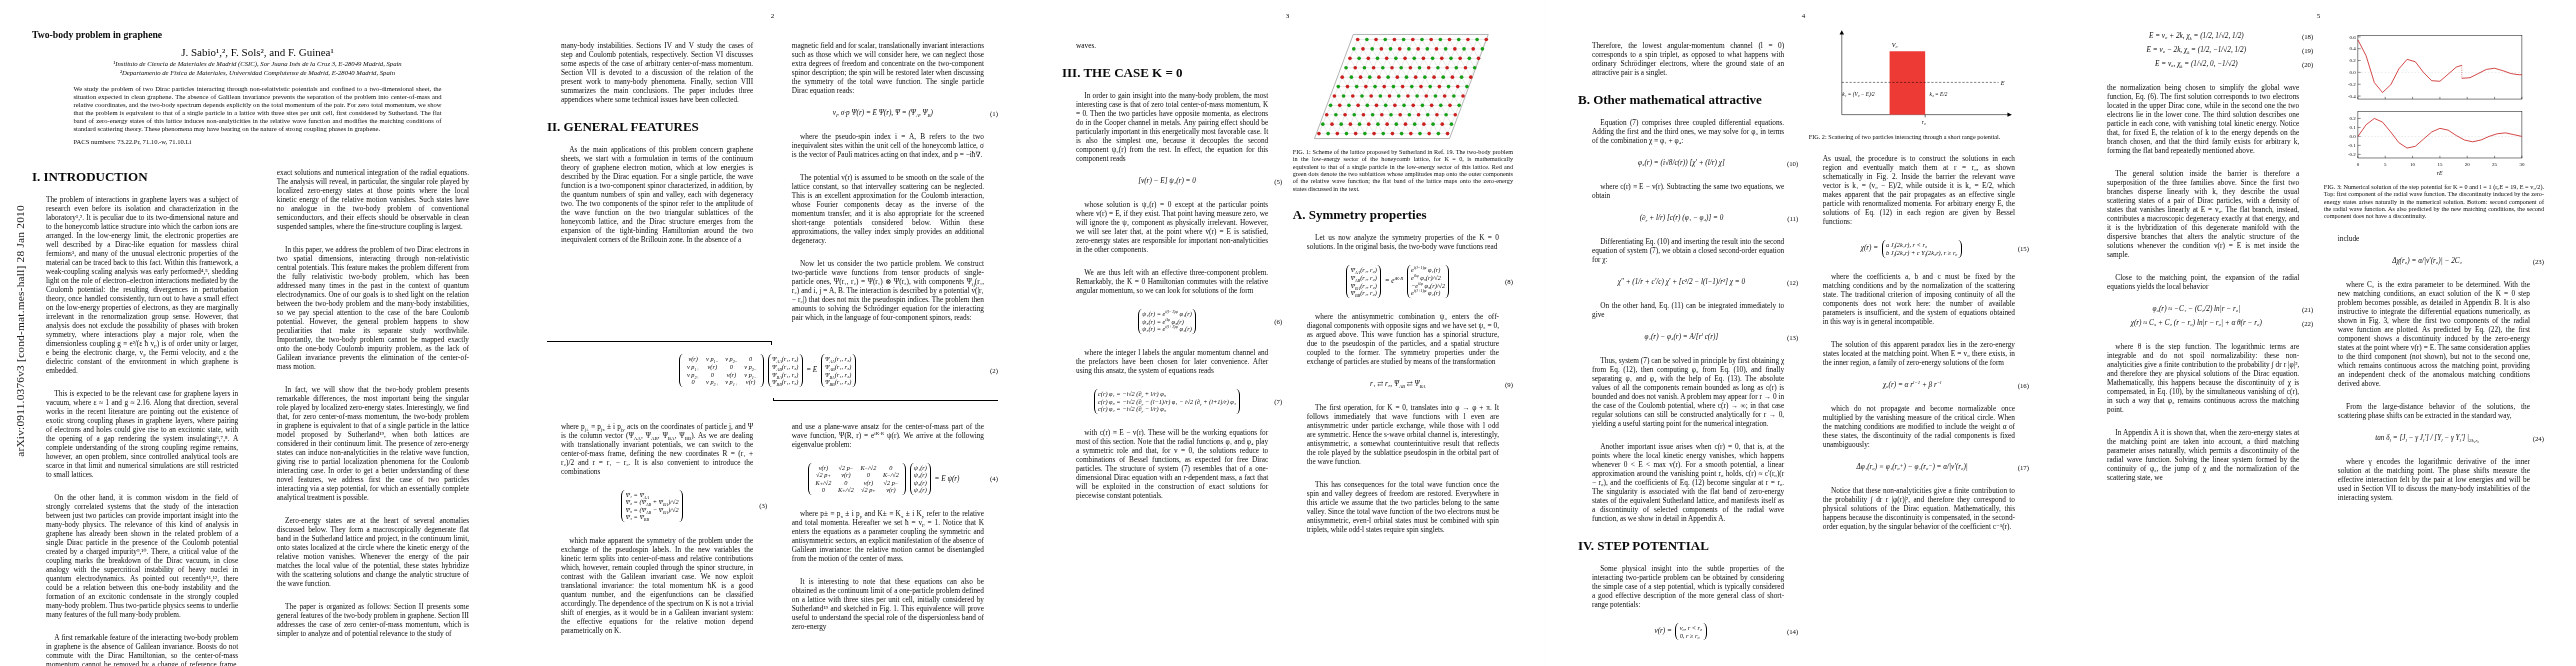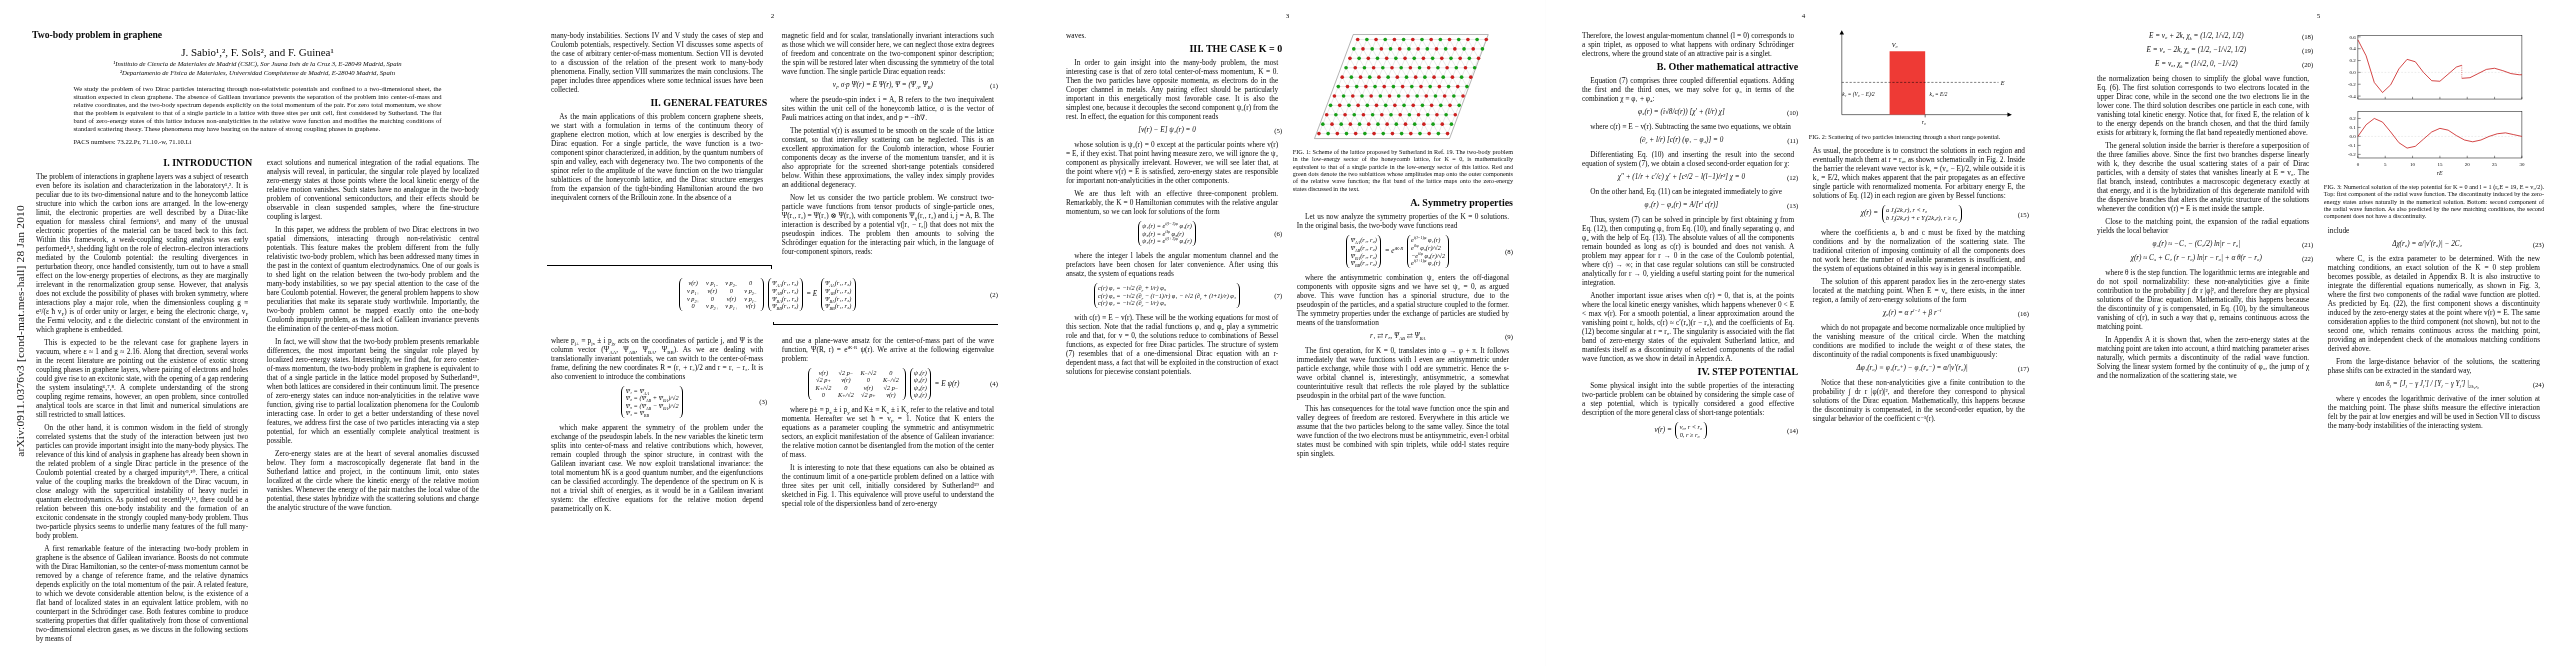--- a/index.html
+++ b/index.html
@@ -8,23 +8,23 @@
   .page{position:absolute;top:0;width:515px;height:667px;background:#ffffff;z-index:1;overflow:hidden;}
   .inner{padding:12.2px 32px 0 32px;}
   .pageno{text-align:center;font-size:7px;margin-bottom:6.7px;}
   .title{font-size:9.7px;font-weight:bold;margin:16.7px 0 0 0;}
   .authors{text-align:center;font-size:11px;margin-top:6.1px;}
   .affil{text-align:center;font-style:italic;font-size:6.7px;margin-top:1.7px;line-height:7.8px;}
   .abstract{width:368px;margin:7.8px auto 0 auto;font-size:6.6px;line-height:8px;text-align:justify;}
   .pacs{width:368px;margin:5.6px auto 9px auto;font-size:6.6px;}
   .cols{display:flex;gap:10.6px;}
   .col{width:221px;font-size:7.3px;line-height:9px;text-align:justify;}
-  p.para{margin:4px;text-indent:8.3px;}
+  p.para{margin:14px;text-indent:8.3px;}
   p.para0{text-indent:0;}
-  .h1,.h2{font-weight:bold;text-align:right;font-size:10px;margin:4px 0 5px 0;}
+  .h1,.h2{font-weight:bold;text-align:left;font-size:13px;margin:18px 0 5px 0;}
   .eq{display:flex;align-items:center;margin:5px 0;font-size:7.2px;}
   .eqbody{flex:1;text-align:center;font-style:italic;}
   .eqnum{font-style:normal;font-size:6.8px;padding-left:2.2px;}
   .eqtxt{vertical-align:middle;}
   .mat{display:inline-block;text-align:left;vertical-align:middle;margin:0 1.7px;padding:1.1px 3.3px;
        border-left:0.8px solid #000;border-right:0.8px solid #000;border-radius:3.9px/6.1px;
        font-size:6.3px;line-height:7.6px;font-style:italic;}
   .mat.grid{display:inline-grid;}
   .matrow{display:block;white-space:nowrap;}
   .matcell{padding:0 3.3px;text-align:center;white-space:nowrap;}
@@ -61,20 +61,21 @@
             <p class="para para0">The problem of interactions in graphene layers was a subject of research even before its isolation and characterization in the laboratory¹,². It is peculiar due to its two-dimensional nature and to the honeycomb lattice structure into which the carbon ions are arranged. In the low-energy limit, the electronic properties are well described by a Dirac-like equation for massless chiral fermions³, and many of the unusual electronic properties of the material can be traced back to this fact. Within this framework, a weak-coupling scaling analysis was early performed⁴,⁵, shedding light on the role of electron–electron interactions mediated by the Coulomb potential: the resulting divergences in perturbation theory, once handled consistently, turn out to have a small effect on the low-energy properties of electrons, as they are marginally irrelevant in the renormalization group sense. However, that analysis does not exclude the possibility of phases with broken symmetry, where interactions play a major role, when the dimensionless coupling g ≡ e²/(ε ħ v<sub>F</sub>) is of order unity or larger, e being the electronic charge, v<sub>F</sub> the Fermi velocity, and ε the dielectric constant of the environment in which graphene is embedded.</p>
             <p class="para">This is expected to be the relevant case for graphene layers in vacuum, where ε ≈ 1 and g ≈ 2.16. Along that direction, several works in the recent literature are pointing out the existence of exotic strong coupling phases in graphene layers, where pairing of electrons and holes could give rise to an excitonic state, with the opening of a gap rendering the system insulating⁶,⁷,⁸. A complete understanding of the strong coupling regime remains, however, an open problem, since controlled analytical tools are scarce in that limit and numerical simulations are still restricted to small lattices.</p>
             <p class="para">On the other hand, it is common wisdom in the field of strongly correlated systems that the study of the interaction between just two particles can provide important insight into the many-body physics. The relevance of this kind of analysis in graphene has already been shown in the related problem of a single Dirac particle in the presence of the Coulomb potential created by a charged impurity⁹,¹⁰. There, a critical value of the coupling marks the breakdown of the Dirac vacuum, in close analogy with the supercritical instability of heavy nuclei in quantum electrodynamics. As pointed out recently¹¹,¹², there could be a relation between this one-body instability and the formation of an excitonic condensate in the strongly coupled many-body problem. Thus two-particle physics seems to underlie many features of the full many-body problem.</p>
             <p class="para">A first remarkable feature of the interacting two-body problem in graphene is the absence of Galilean invariance. Boosts do not commute with the Dirac Hamiltonian, so the center-of-mass momentum cannot be removed by a change of reference frame, and the relative dynamics depends explicitly on the total momentum of the pair. A related feature, to which we devote considerable attention below, is the existence of a flat band of localized states in an equivalent lattice problem, with no counterpart in the Schrödinger case. Both features combine to produce scattering properties that differ qualitatively from those of conventional two-dimensional electron gases, as we discuss in the following sections by means of</p>
           </div>
           <div class="col">
             <p class="para para0">exact solutions and numerical integration of the radial equations. The analysis will reveal, in particular, the singular role played by localized zero-energy states at those points where the local kinetic energy of the relative motion vanishes. Such states have no analogue in the two-body problem of conventional semiconductors, and their effects should be observable in clean suspended samples, where the fine-structure coupling is largest.</p>
             <p class="para">In this paper, we address the problem of two Dirac electrons in two spatial dimensions, interacting through non-relativistic central potentials. This feature makes the problem different from the fully relativistic two-body problem, which has been addressed many times in the past in the context of quantum electrodynamics. One of our goals is to shed light on the relation between the two-body problem and the many-body instabilities, so we pay special attention to the case of the bare Coulomb potential. However, the general problem happens to show peculiarities that make its separate study worthwhile. Importantly, the two-body problem cannot be mapped exactly onto the one-body Coulomb impurity problem, as the lack of Galilean invariance prevents the elimination of the center-of-mass motion.</p>
             <p class="para">In fact, we will show that the two-body problem presents remarkable differences, the most important being the singular role played by localized zero-energy states. Interestingly, we find that, for zero center-of-mass momentum, the two-body problem in graphene is equivalent to that of a single particle in the lattice model proposed by Sutherland¹⁹, when both lattices are considered in their continuum limit. The presence of zero-energy states can induce non-analyticities in the relative wave function, giving rise to partial localization phenomena for the Coulomb interacting case. In order to get a better understanding of these novel features, we address first the case of two particles interacting via a step potential, for which an essentially complete analytical treatment is possible.</p>
             <p class="para">Zero-energy states are at the heart of several anomalies discussed below. They form a macroscopically degenerate flat band in the Sutherland lattice and project, in the continuum limit, onto states localized at the circle where the kinetic energy of the relative motion vanishes. Whenever the energy of the pair matches the local value of the potential, these states hybridize with the scattering solutions and change the analytic structure of the wave function.</p>
+            <p class="para">The paper is organized as follows: Section II presents some general features of the two-body problem in graphene. Section III addresses the case of zero center-of-mass momentum, which is simpler to analyze and of potential relevance to the study of</p>
           </div>
         </div>
       </div>
     </div>
     <div class="page" style="left: 515px;">
       <div class="inner">
         <div class="pageno">2</div>
         <div class="cols">
           <div class="col">
             <p class="para para0">many-body instabilities. Sections IV and V study the cases of step and Coulomb potentials, respectively. Section VI discusses some aspects of the case of arbitrary center-of-mass momentum. Section VII is devoted to a discussion of the relation of the present work to many-body phenomena. Finally, section VIII summarizes the main conclusions. The paper includes three appendices where some technical issues have been collected.</p>

